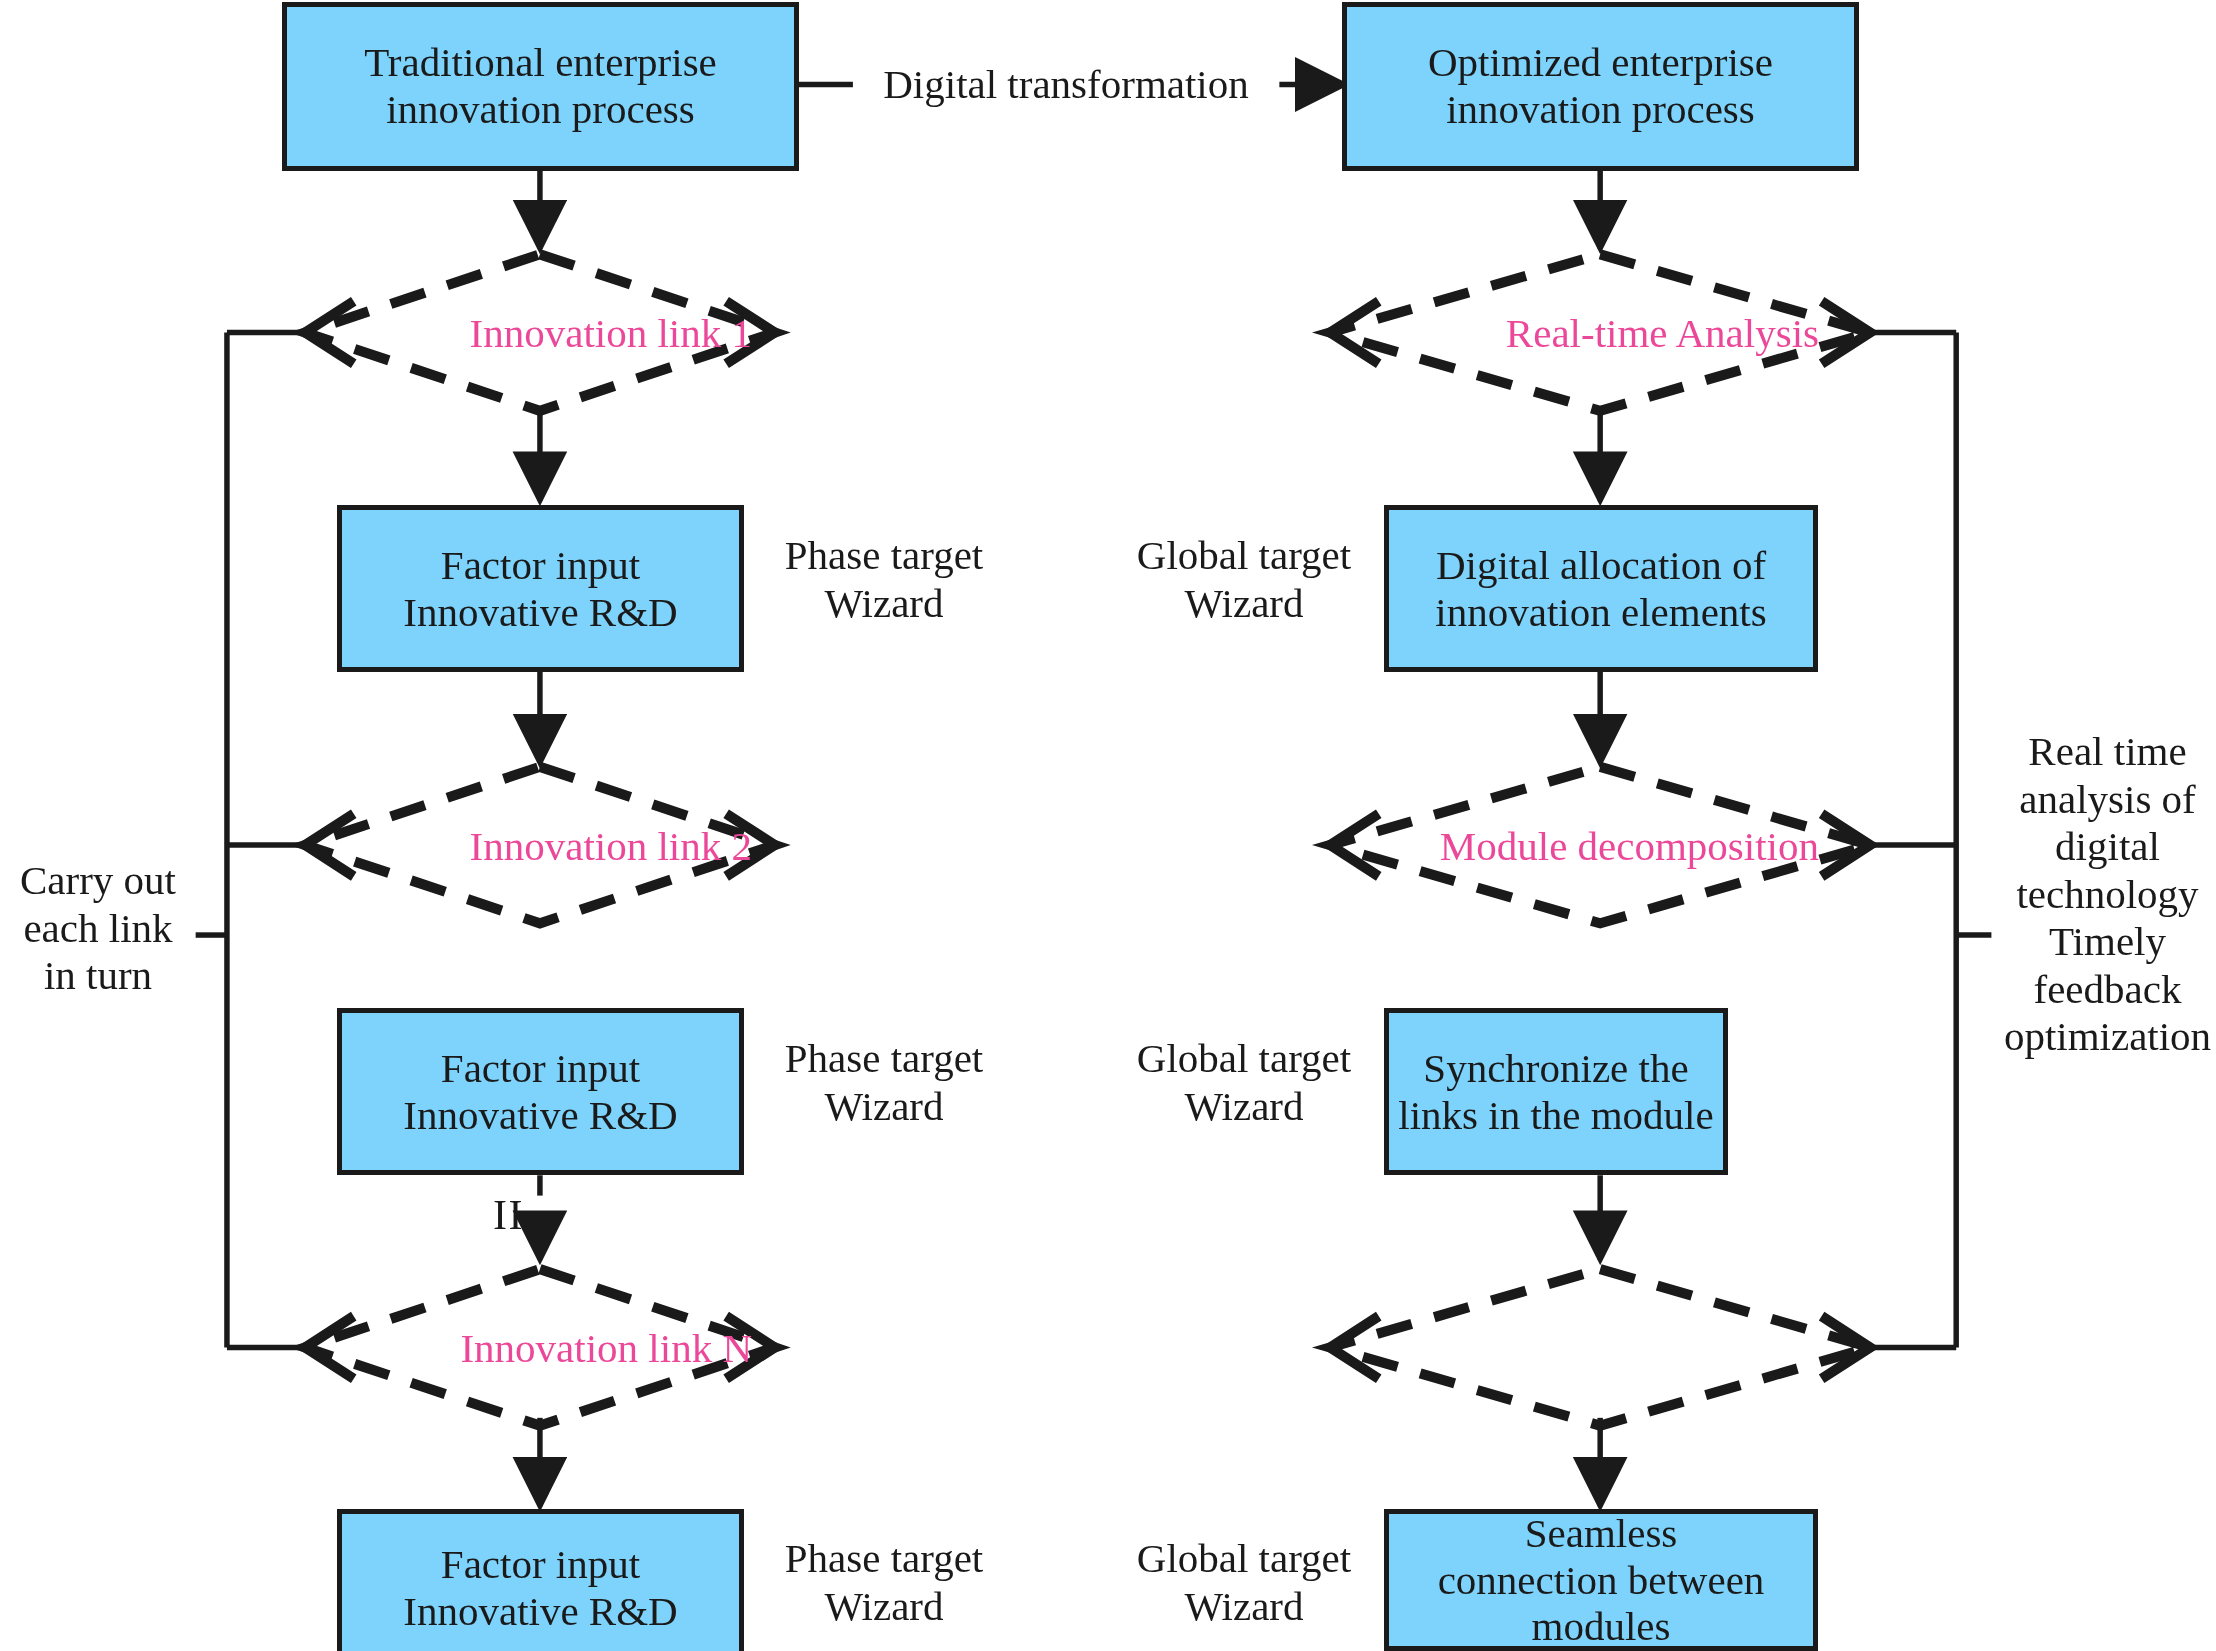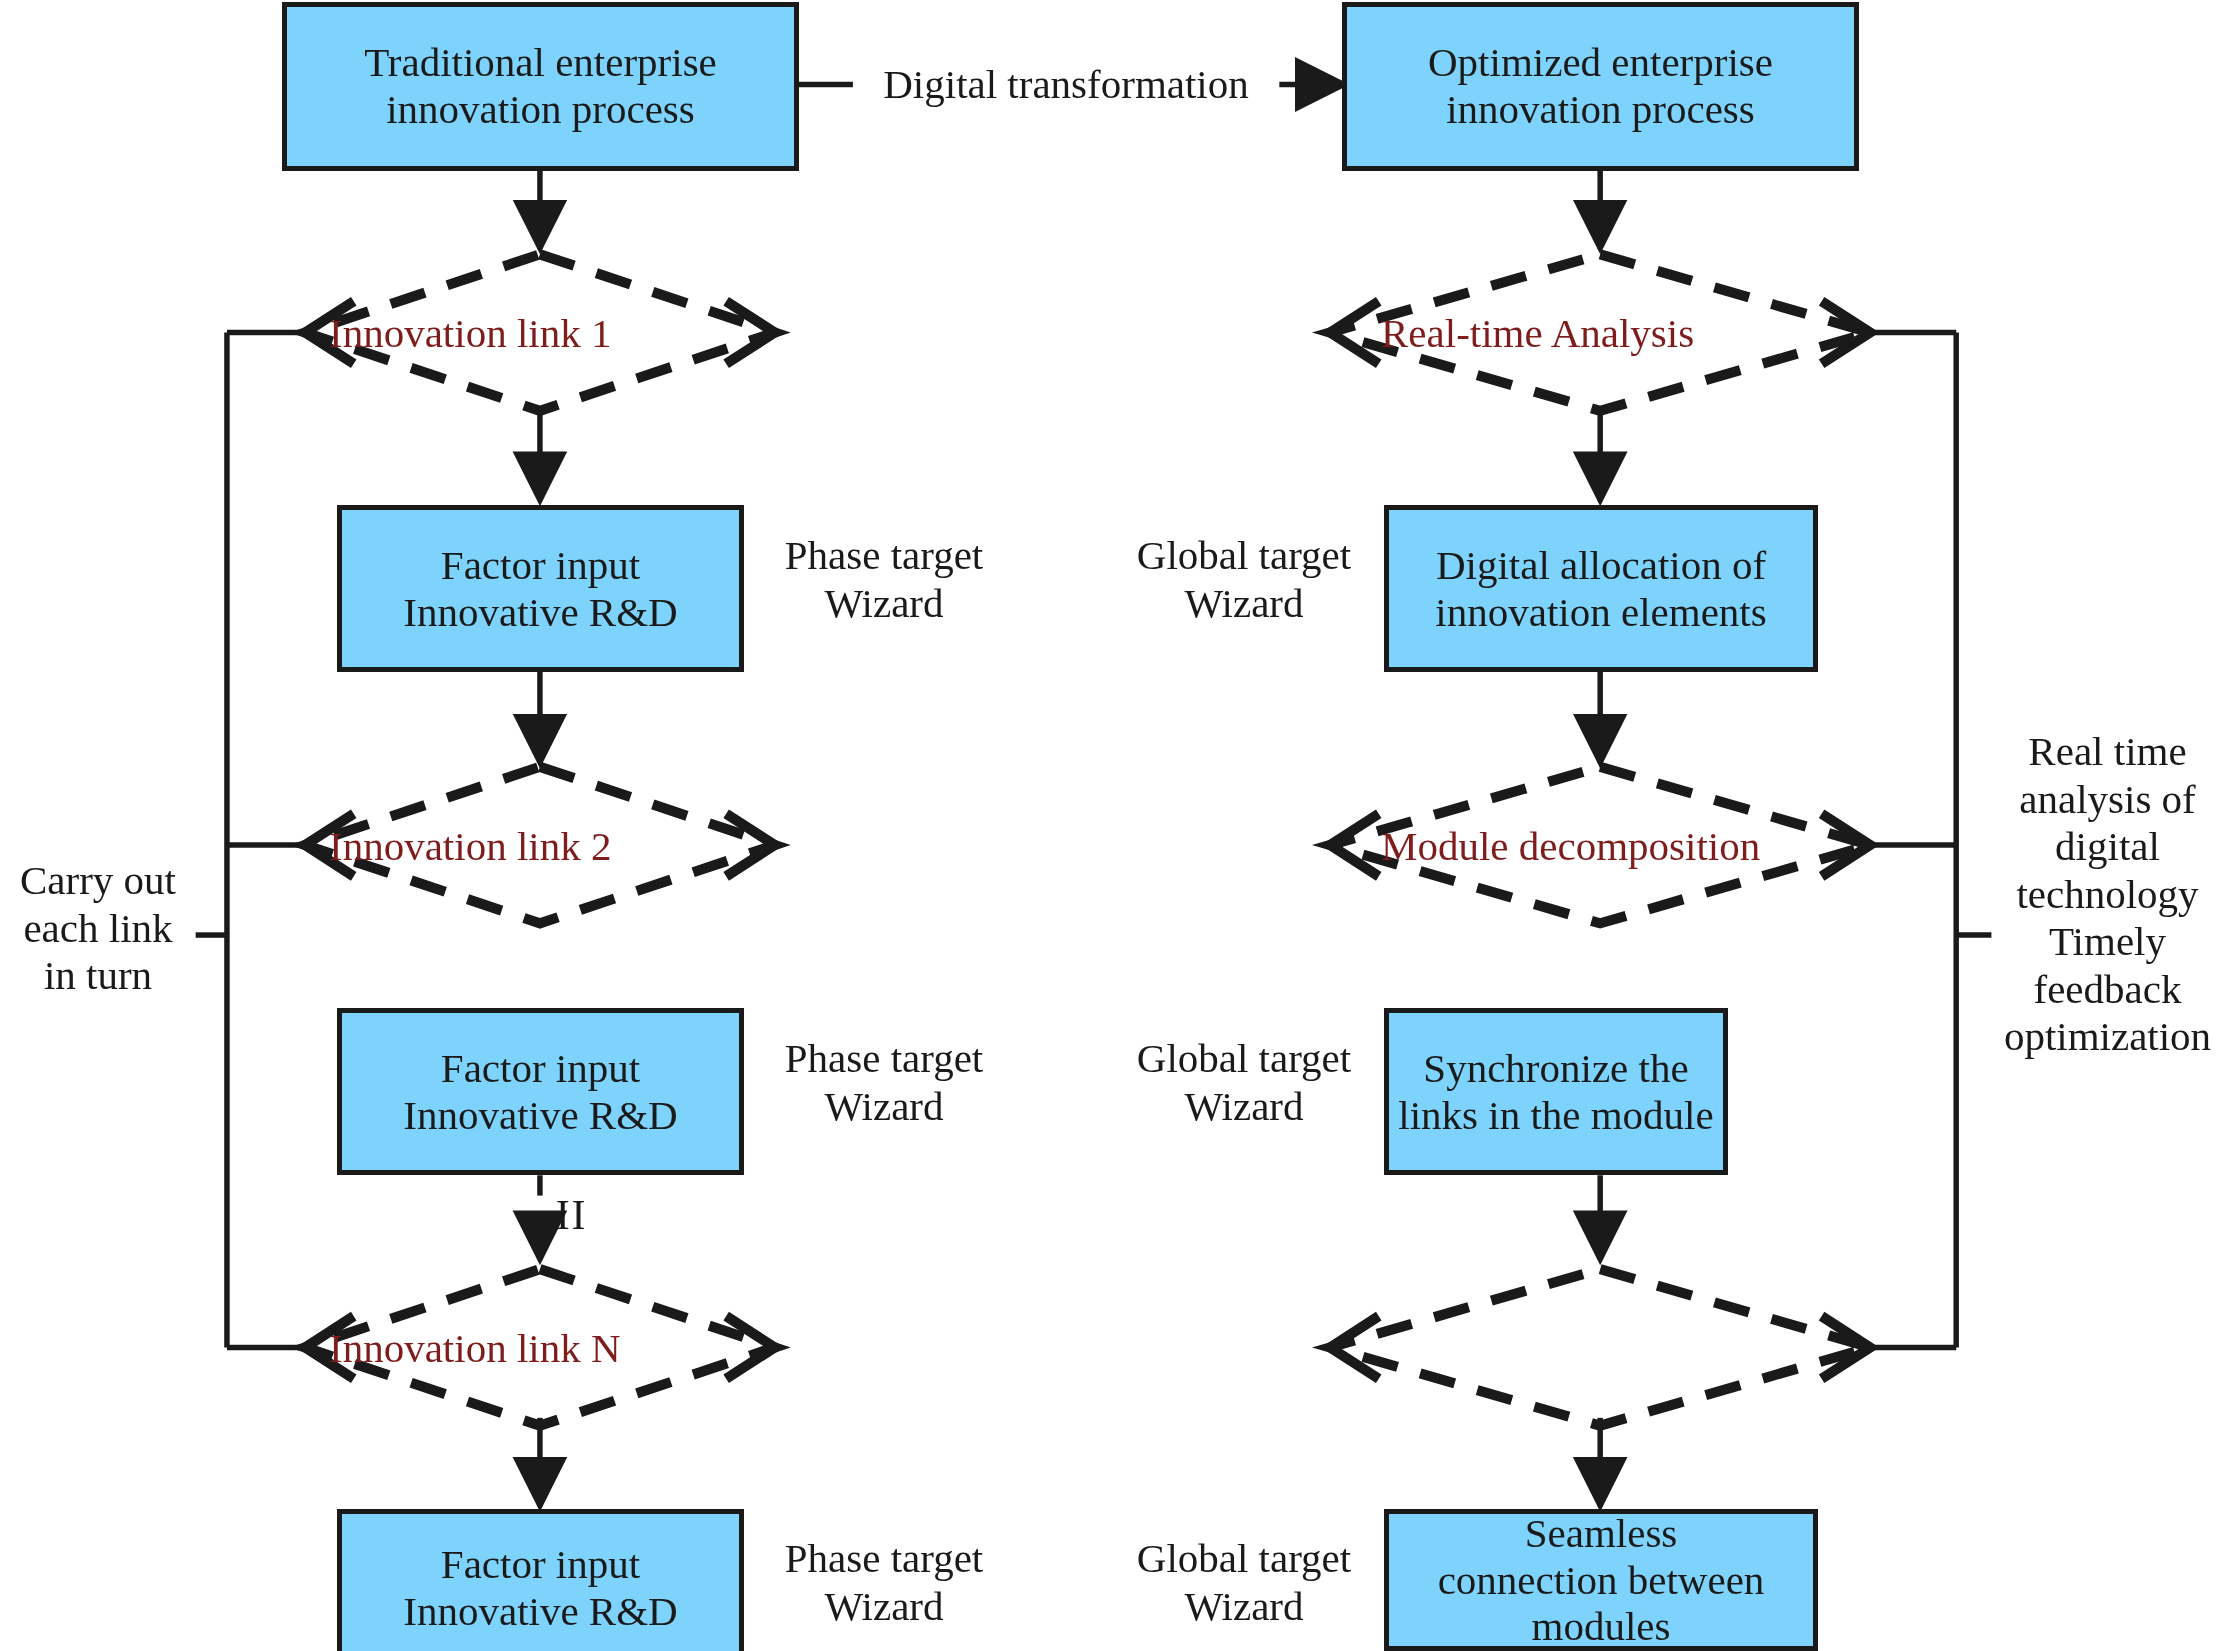--- a/index.html
+++ b/index.html
@@ -35,33 +35,33 @@
     text-align:center;
     font-size:41px;
     line-height:1.16;
     color:#1a1a1a;
     white-space:pre-line;
   }
 
   
   .diamond-label{
     position:absolute;
-    display:flex;align-items:center;justify-content:flex-start;
+    display:flex;align-items:center;justify-content:flex-end;
     text-align:center;
     font-size:41px;
-    color:#7f1d1d;
+    color:#ec4899;
     background:transparent;
   }
 
   .dots{
     position:absolute;
     font-size:42px;
     letter-spacing:1.6px;
     color:#1a1a1a;
-    text-align:right;
+    text-align:left;
   }
 </style>
 </head>
 <body>
 
 <div id="stage">
 
   <svg id="wires" viewBox="0 0 2832 2110" xmlns="http://www.w3.org/2000/svg">
     <defs>
       <marker id="ah" markerWidth="14" markerHeight="14" refX="9" refY="5" orient="auto" markerUnits="strokeWidth">

